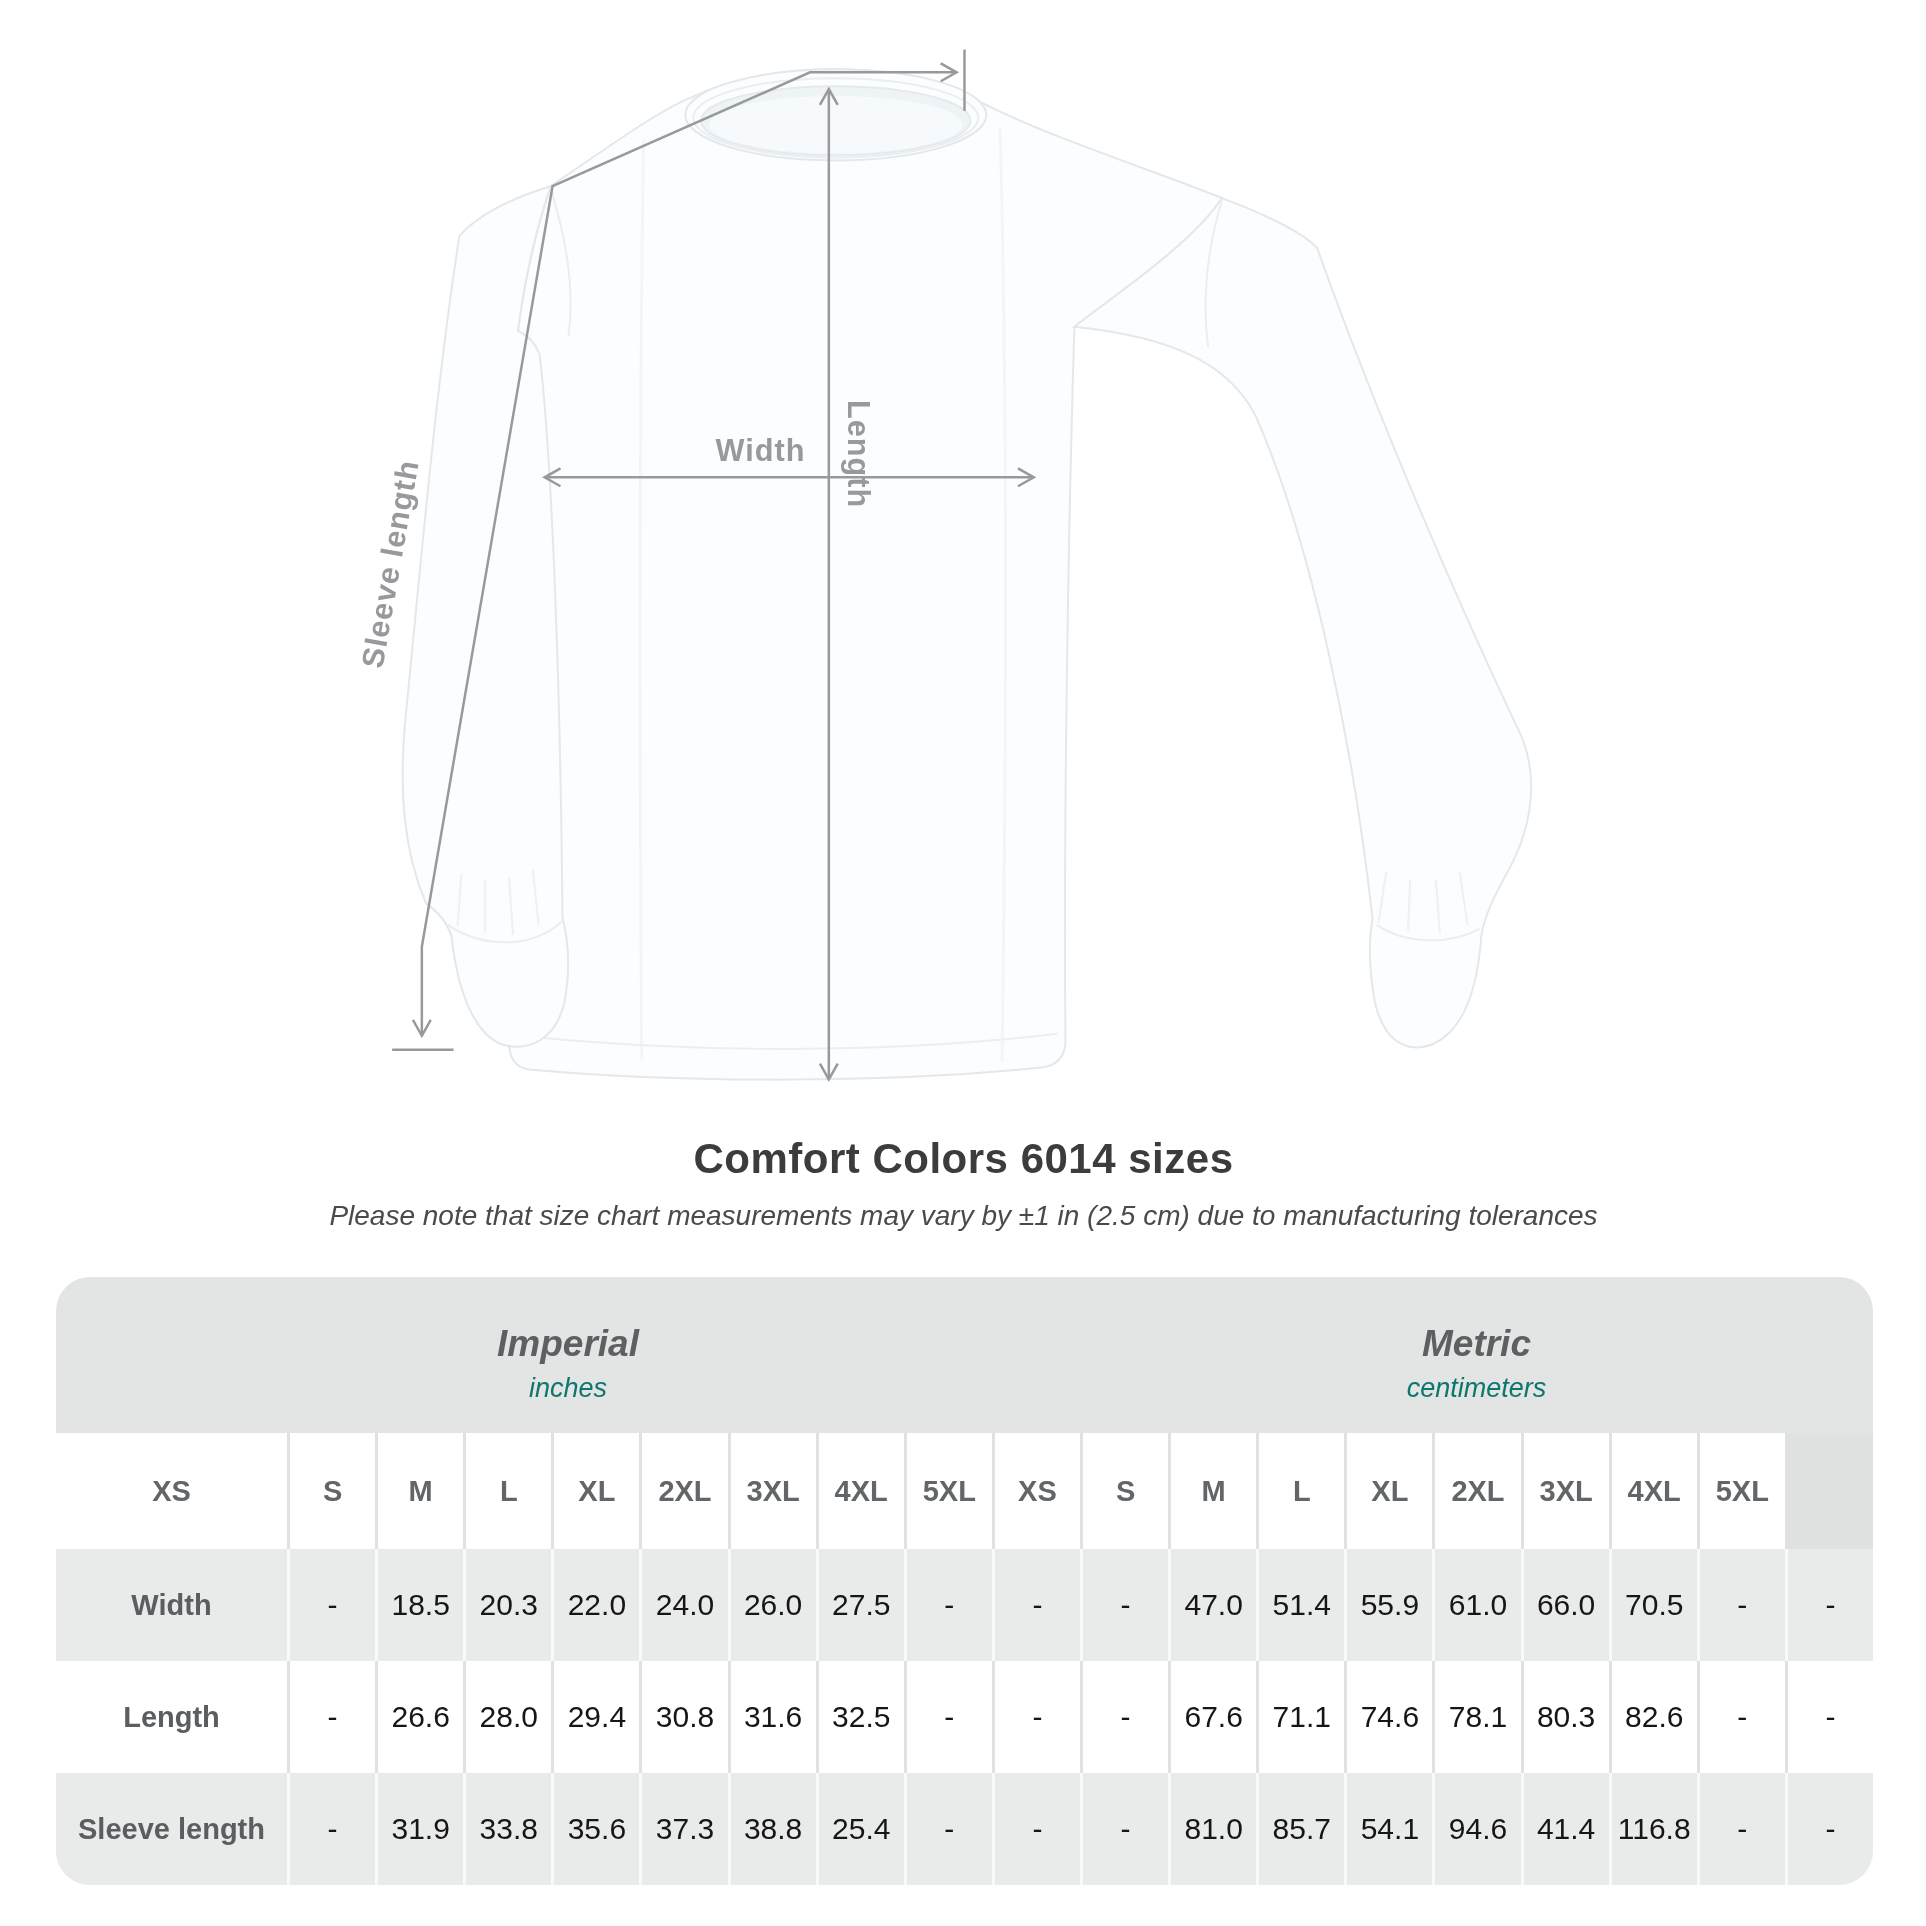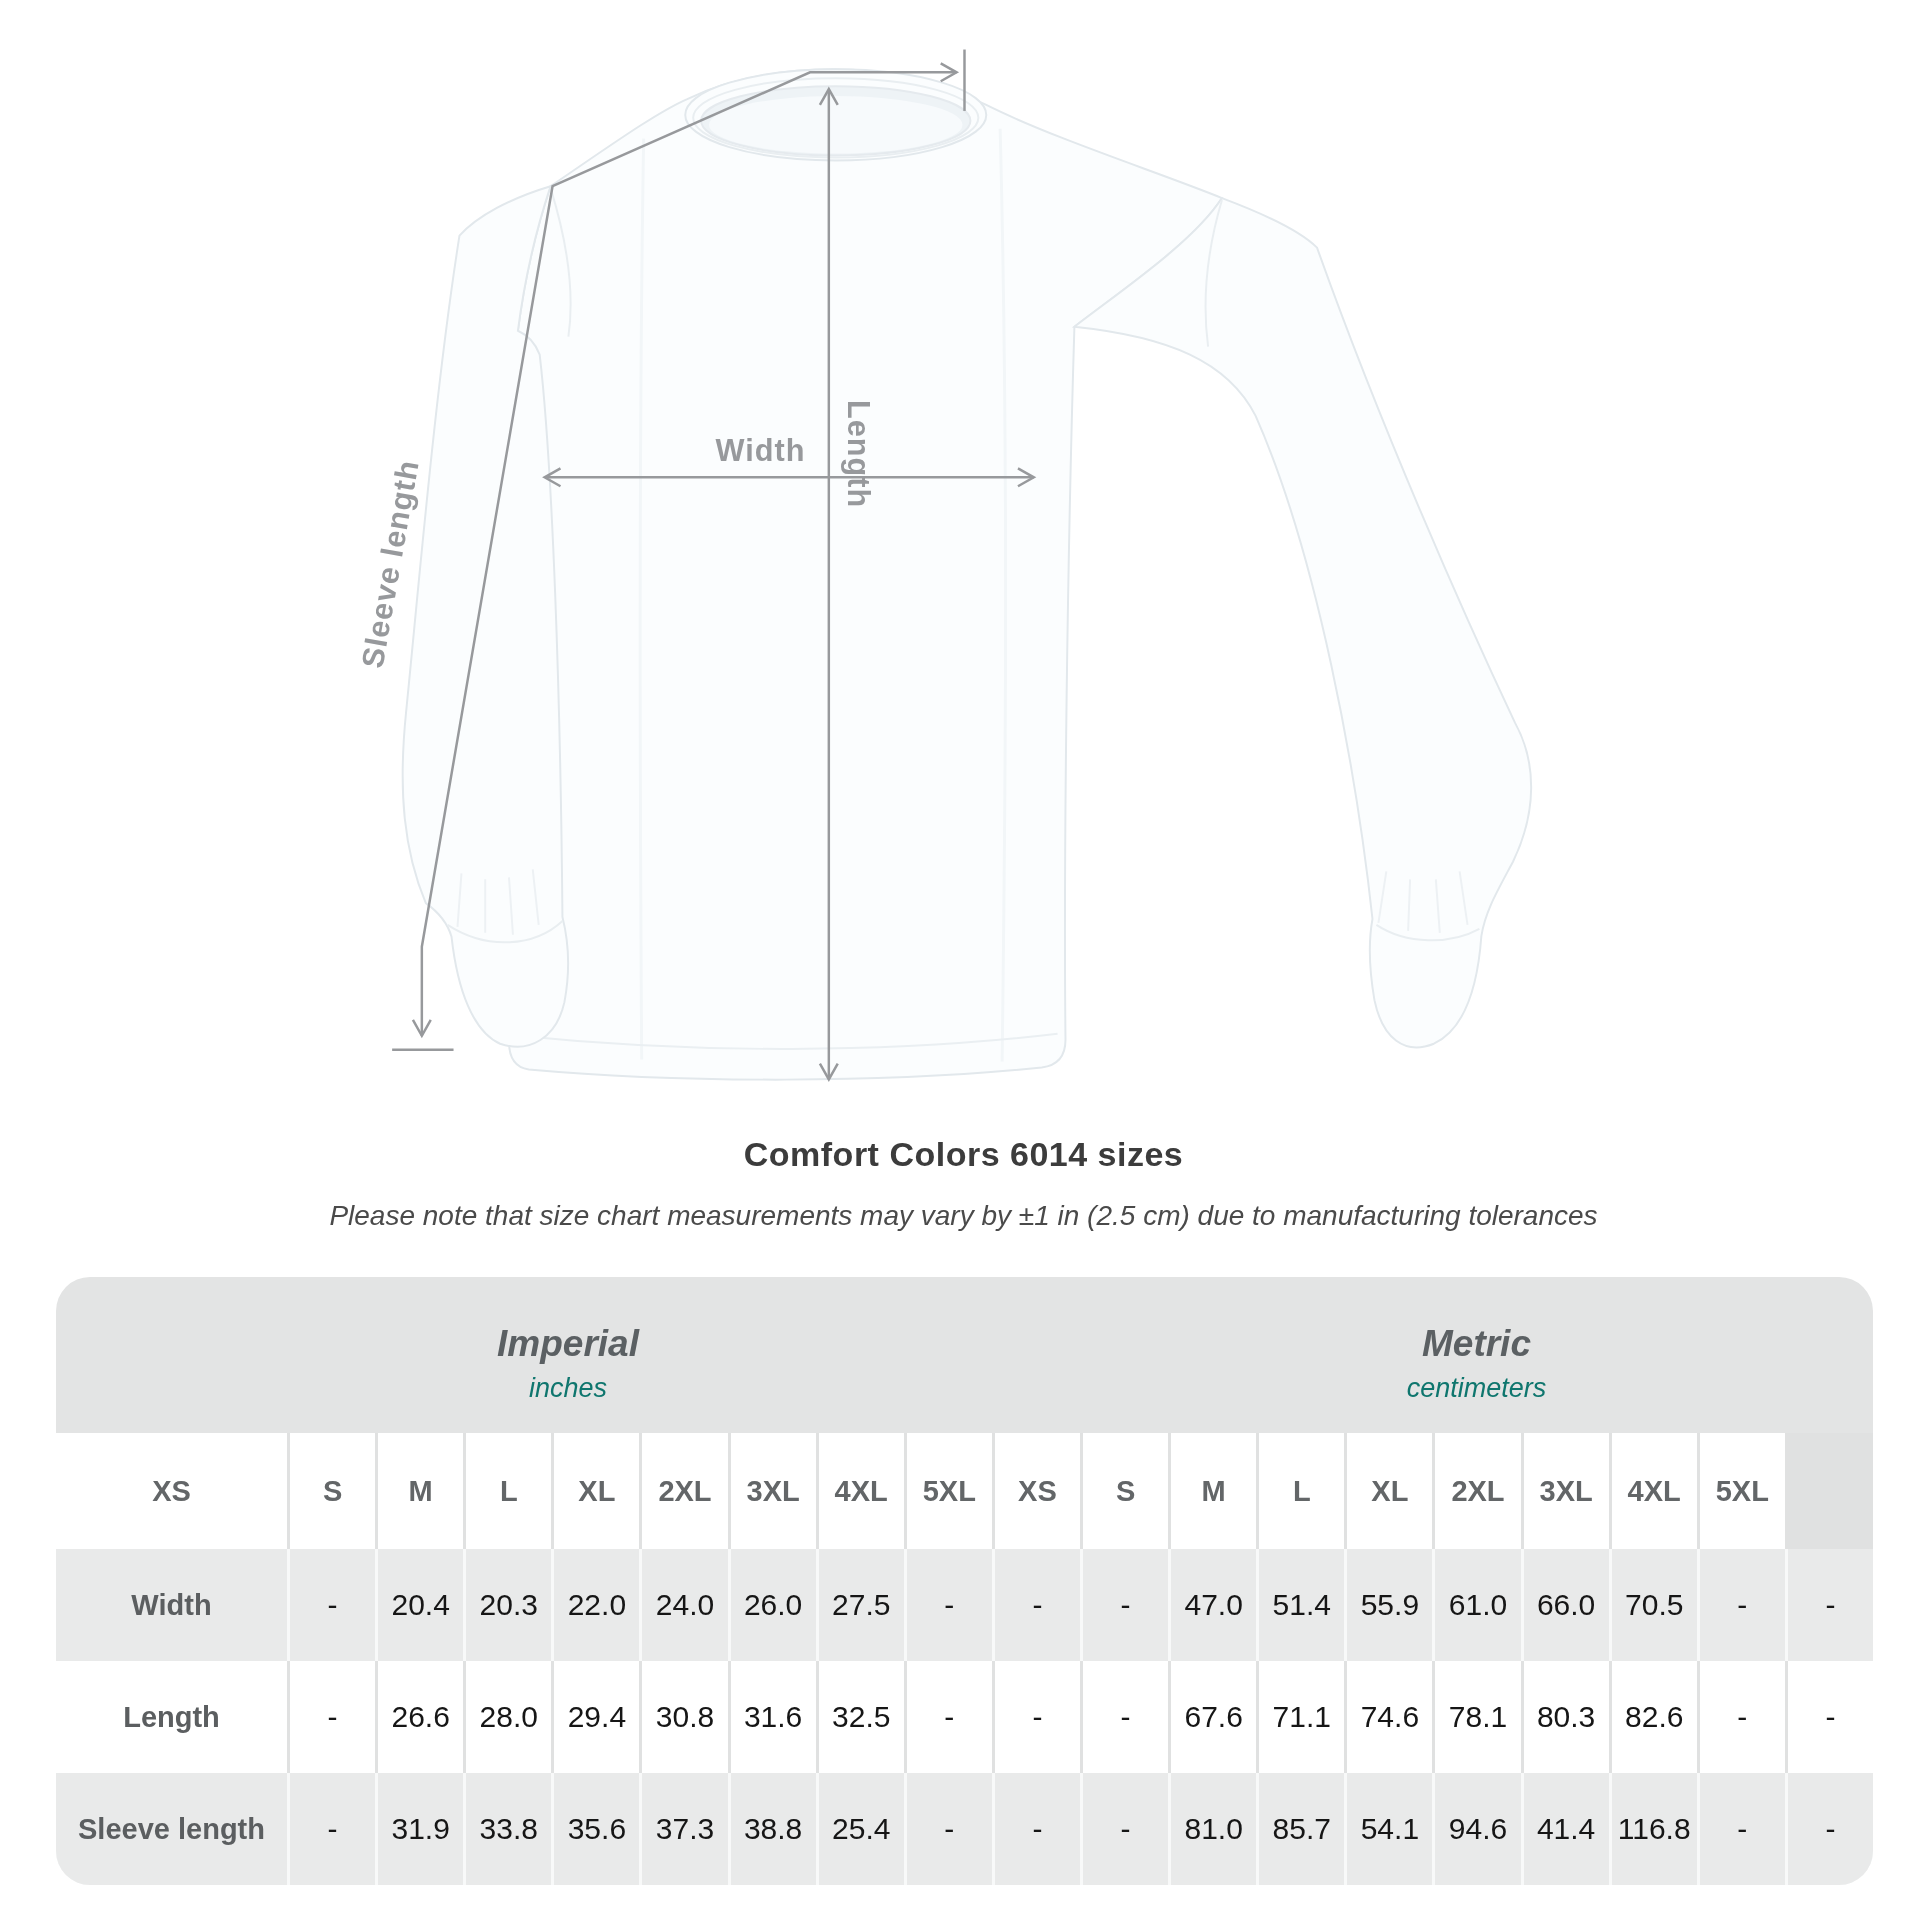--- a/index.html
+++ b/index.html
@@ -10,21 +10,21 @@
   
   .diagram{position:absolute;left:0;top:0;width:1927px;height:1119px;}
   .diagram svg{display:block;}
   .measure-label{
     font-family:"Liberation Sans", sans-serif;
     font-weight:bold;font-size:31px;fill:#97999c;letter-spacing:1px;
   }
   
   .title{
     position:absolute;top:1135px;left:0;width:100%;text-align:center;
-    font-size:34px;font-weight:bold;color:#3c3c3c;letter-spacing:0.5px;
+    font-size:42px;font-weight:bold;color:#3c3c3c;letter-spacing:0.5px;
   }
   .subtitle{
     position:absolute;top:1200px;left:0;width:100%;text-align:center;
     font-size:28px;font-style:italic;color:#4a4a4a;
   }
   
   .tbl{
     position:absolute;left:56px;top:1277px;width:1817px;
     border-radius:34px;overflow:hidden;
   }
@@ -162,21 +162,21 @@
     <div>XL</div>
     <div>2XL</div>
     <div>3XL</div>
     <div>4XL</div>
     <div>5XL</div>
   </div>
 
   <div class="drow row-g">
     <div class="lbl">Width</div>
     <div>-</div>
-    <div>20.4</div>
+    <div>18.5</div>
     <div>20.3</div>
     <div>22.0</div>
     <div>24.0</div>
     <div>26.0</div>
     <div>27.5</div>
     <div>-</div>
     <div>-</div>
     <div>-</div>
     <div>47.0</div>
     <div>51.4</div>

